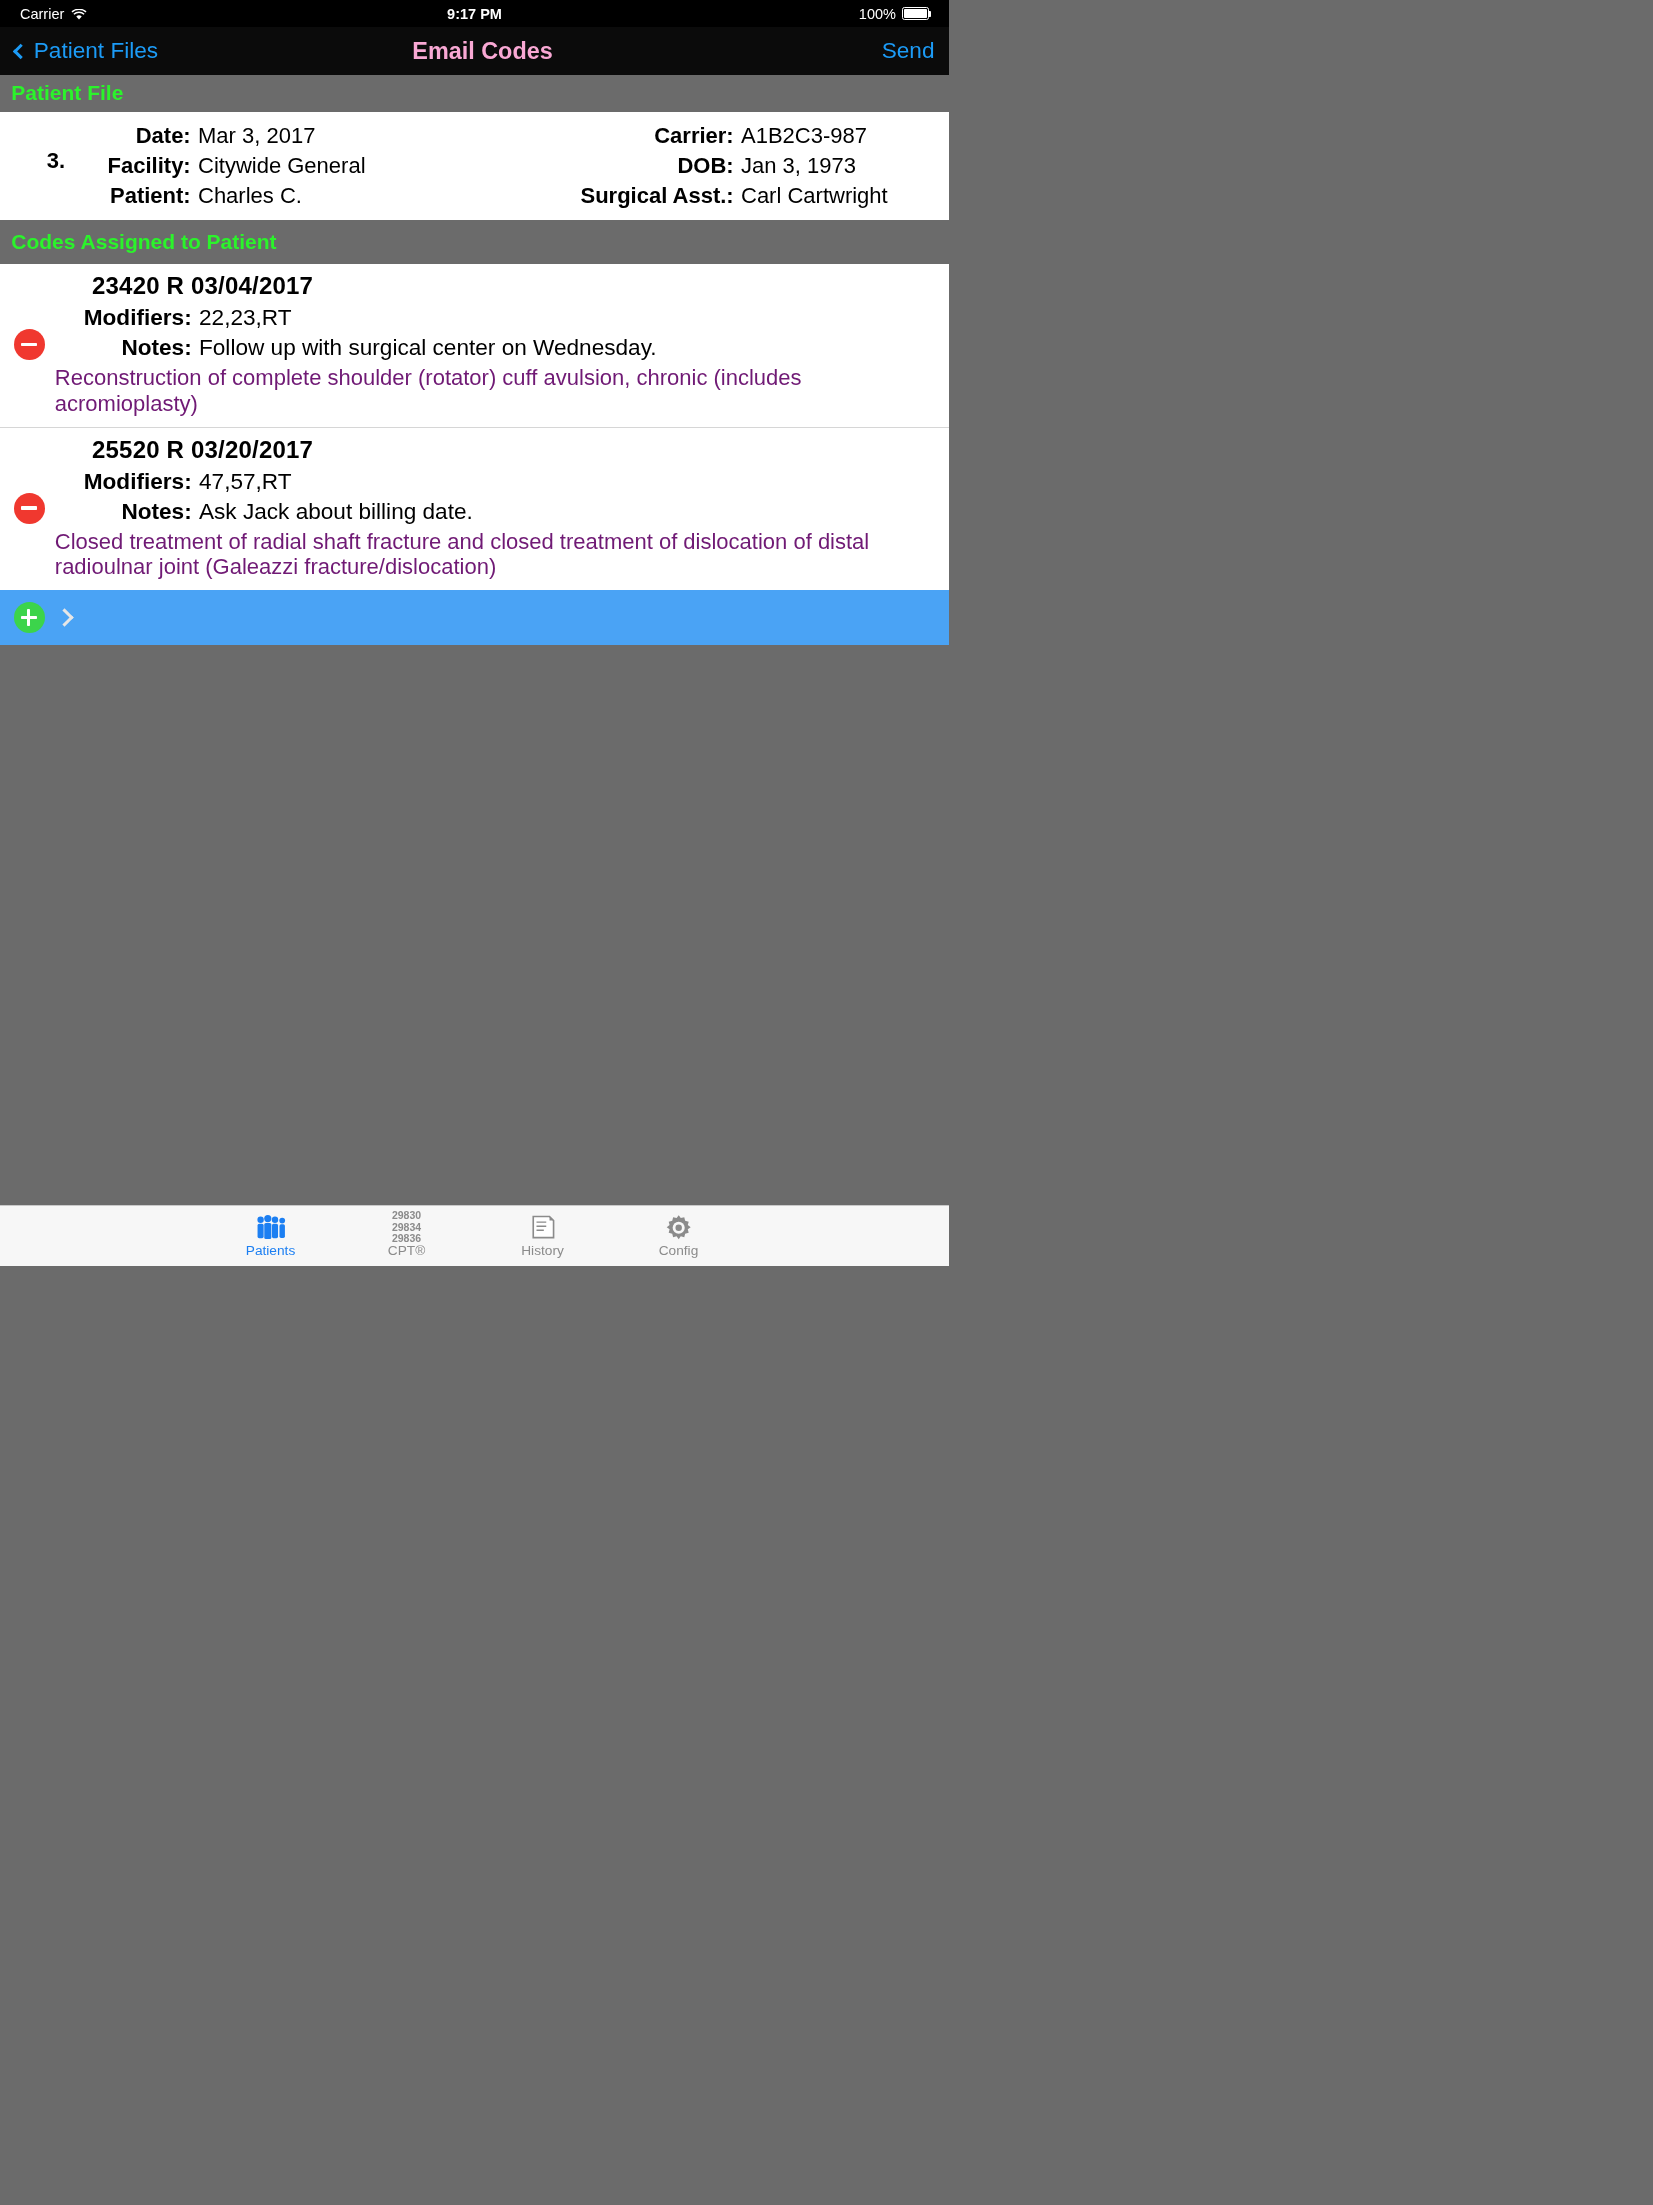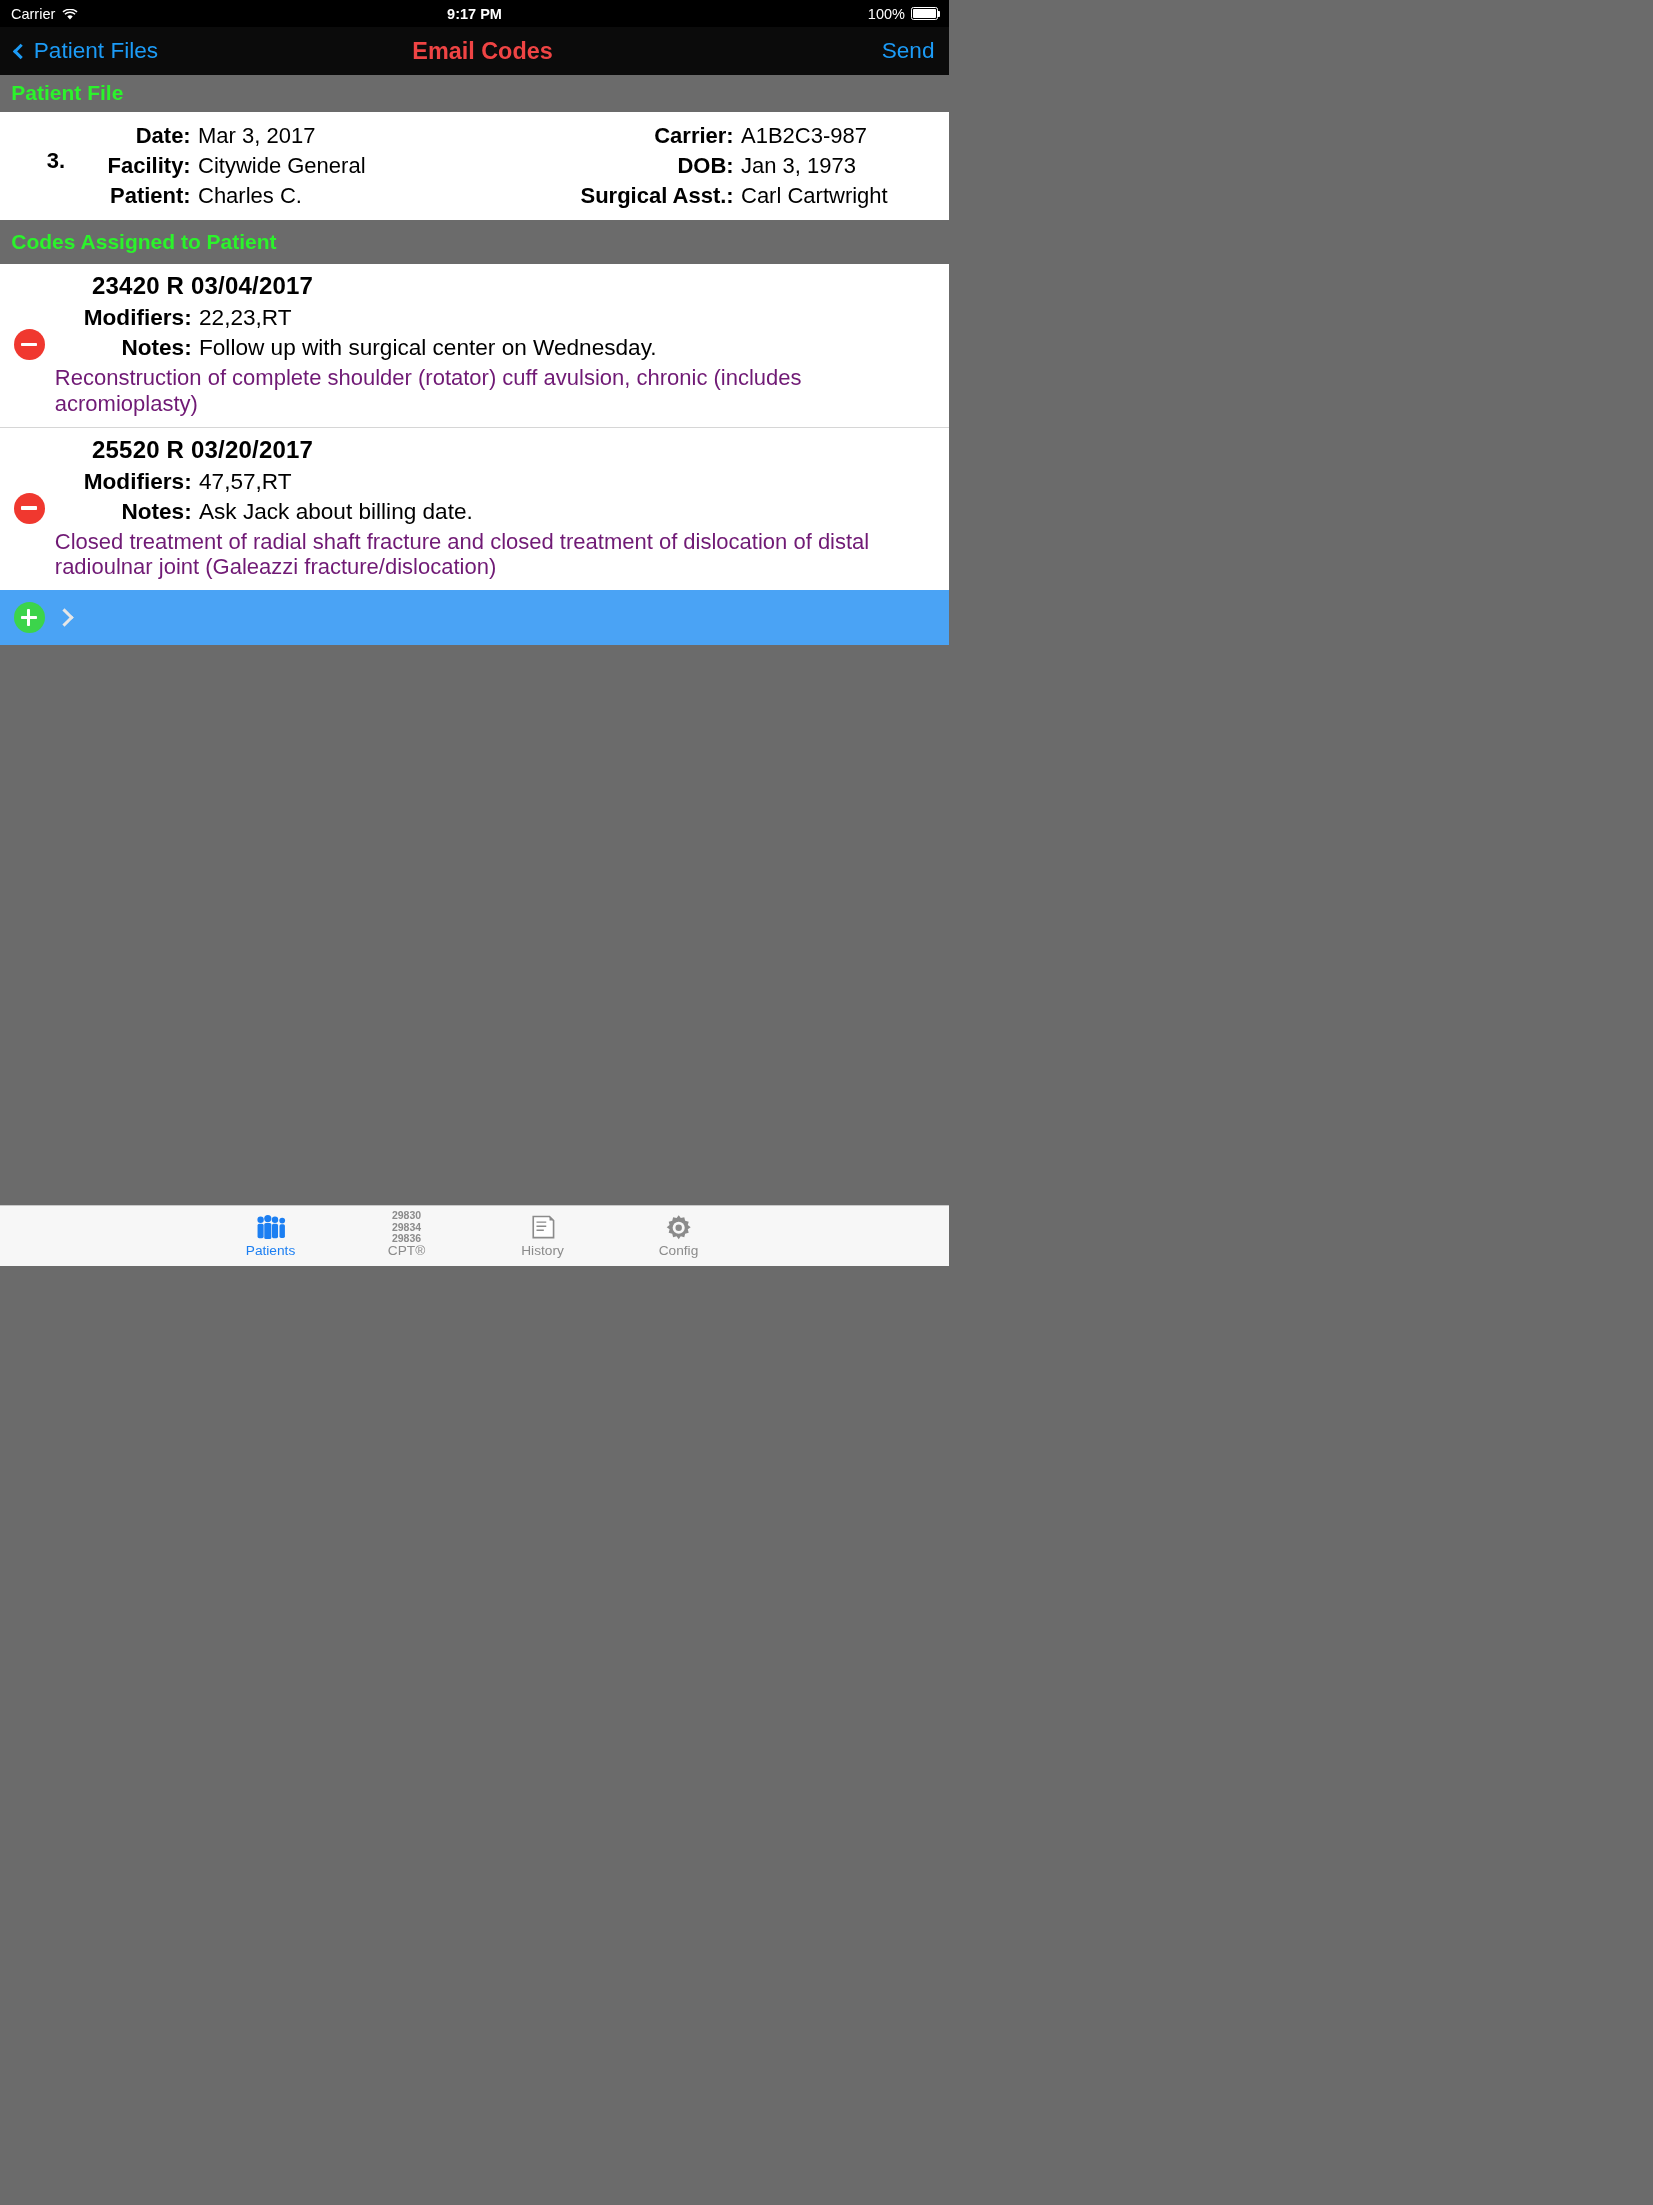--- a/index.html
+++ b/index.html
@@ -20,21 +20,21 @@
     background: #6b6b6b;
   }
 
   
   .statusbar {
     height: 27.4px;
     background: #000;
     color: #fff;
     display: flex;
     align-items: center;
-    padding: 0 11px;
+    padding: 0 20px;
     font-size: 14.5px;
     flex: 0 0 27.4px;
     position: relative;
   }
   .status-left { display: flex; align-items: center; gap: 6.5px; }
   .status-center {
     position: absolute;
     left: 0; right: 0;
     text-align: center;
     font-size: 14.5px;
@@ -97,21 +97,21 @@
     border-left: 3.2px solid #1c9bf6;
     border-bottom: 3.2px solid #1c9bf6;
     transform: rotate(45deg);
     margin-right: 3.2px;
     margin-top: 0.8px;
   }
   .nav-title {
     position: absolute;
     left: 16px; right: 0;
     text-align: center;
-    color: #ef4444;
+    color: #f9a8d4;
     font-size: 23.4px;
     font-weight: bold;
     pointer-events: none;
   }
   .nav-send {
     margin-left: auto;
     color: #1c9bf6;
     font-size: 22.6px;
     cursor: pointer;
   }

